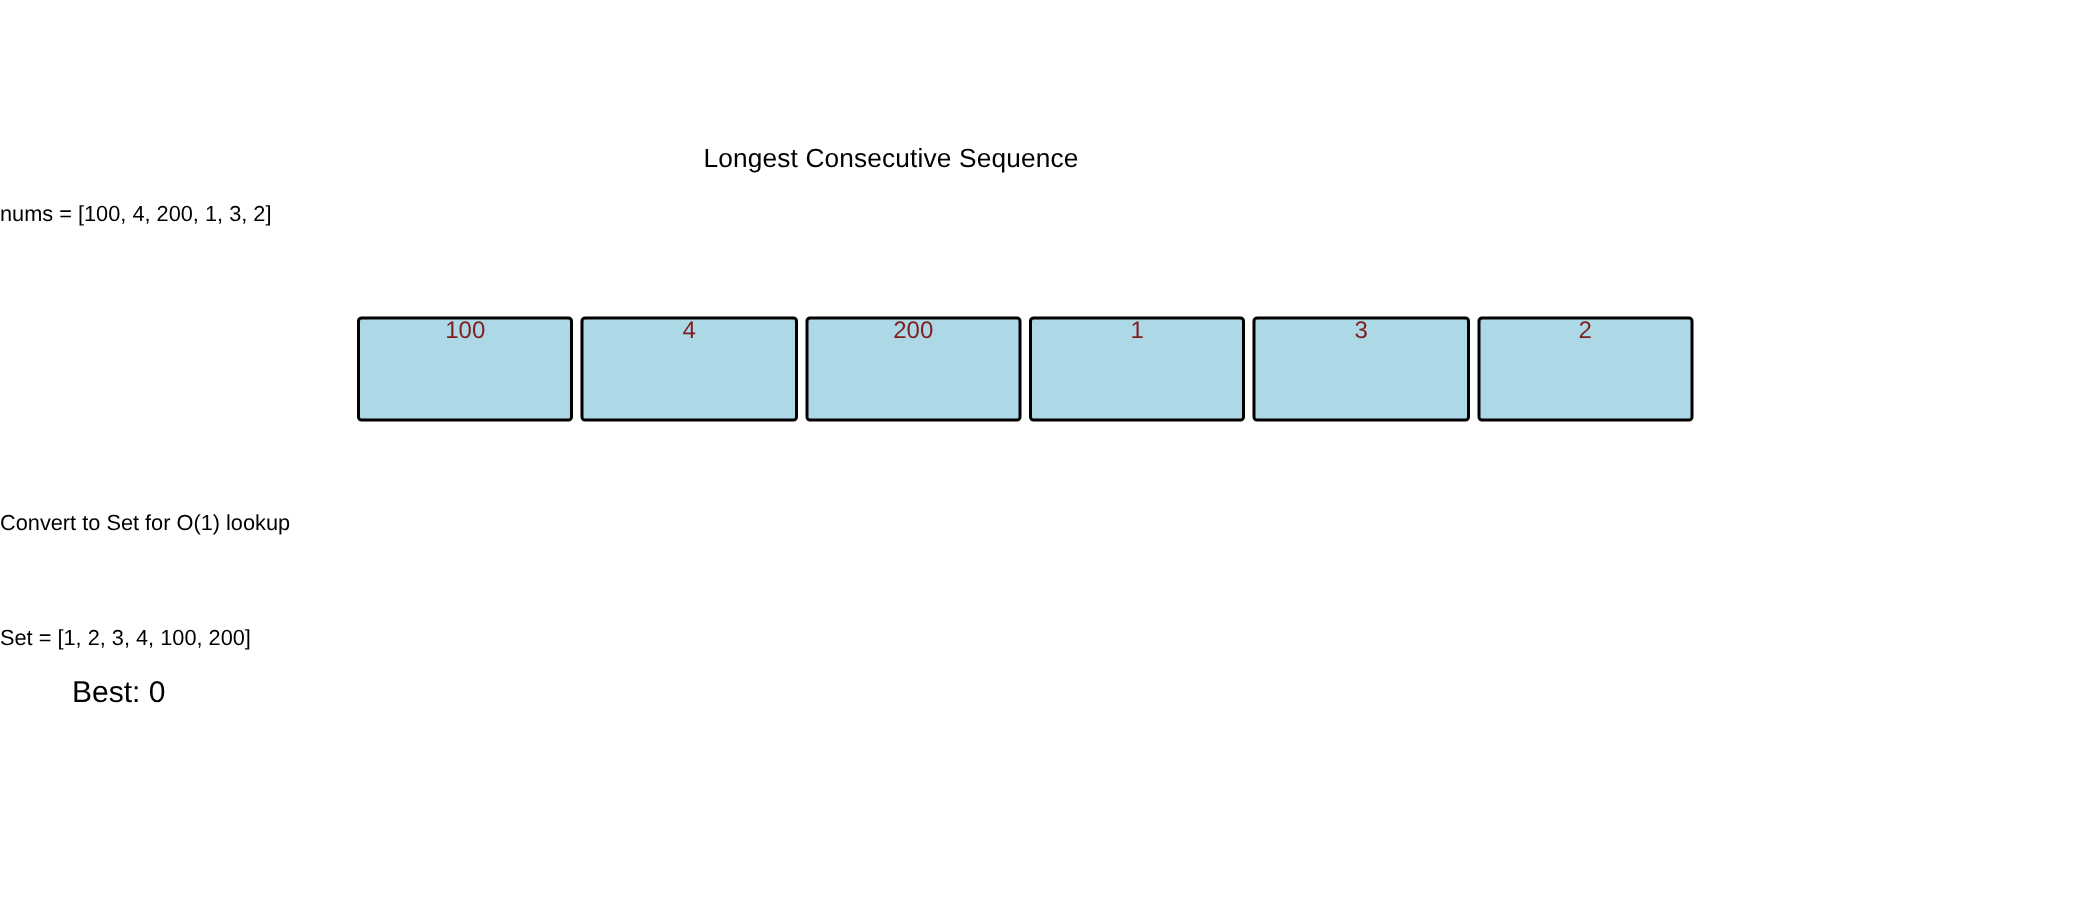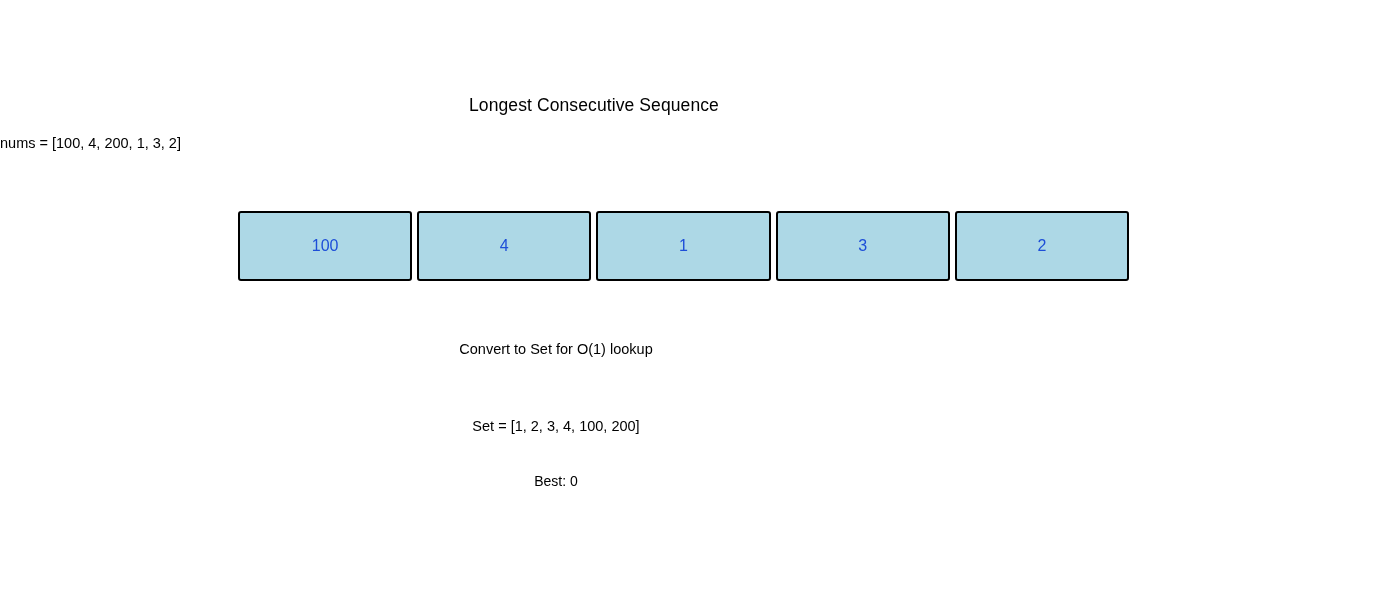--- a/index.html
+++ b/index.html
@@ -54,68 +54,71 @@
     gap: 5px;
   }
   .array-cell {
     flex: 1 1 0;
     height: 70px;
     box-sizing: border-box;
     background: #add8e6;
     border: 2.2px solid #000000;
     border-radius: 3px;
     display: flex;
-    align-items: center;
+    align-items: flex-start;
     justify-content: center;
     font-size: 16px;
     line-height: 1;
-    color: #1d4ed8;
+    color: #7f1d1d;
     user-select: none;
   }
 
   
   .note-line {
     position: absolute;
     left: 0;
     width: 1112px;
-    text-align: center;
     white-space: nowrap;
   }
   .note-convert {
     top: 339px;
     font-size: 14.5px;
     line-height: 20px;
   }
   .note-set {
     top: 375px;
     font-size: 14.5px;
     line-height: 20px;
     margin-top: 41px;
   }
   .note-best {
-    top: 472px;
-    font-size: 14px;
+    top: 453px;
+    font-size: 20px;
     line-height: 18px;
+    margin-left: 48px;
   }
 </style>
 </head>
 <body>
 
 <div id="viz">
 
   <div class="title">Longest Consecutive Sequence</div>
 
   <div class="subtitle">nums = [100, 4, 200, 1, 3, 2]</div>
 
   <div class="array-row">
     <div class="array-cell">
       <span>100</span>
     </div>
     <div class="array-cell">
       <span>4</span>
+    </div>
+    <div class="array-cell">
+      <span>200</span>
     </div>
     <div class="array-cell">
       <span>1</span>
     </div>
     <div class="array-cell">
       <span>3</span>
     </div>
     <div class="array-cell">
       <span>2</span>
     </div>

